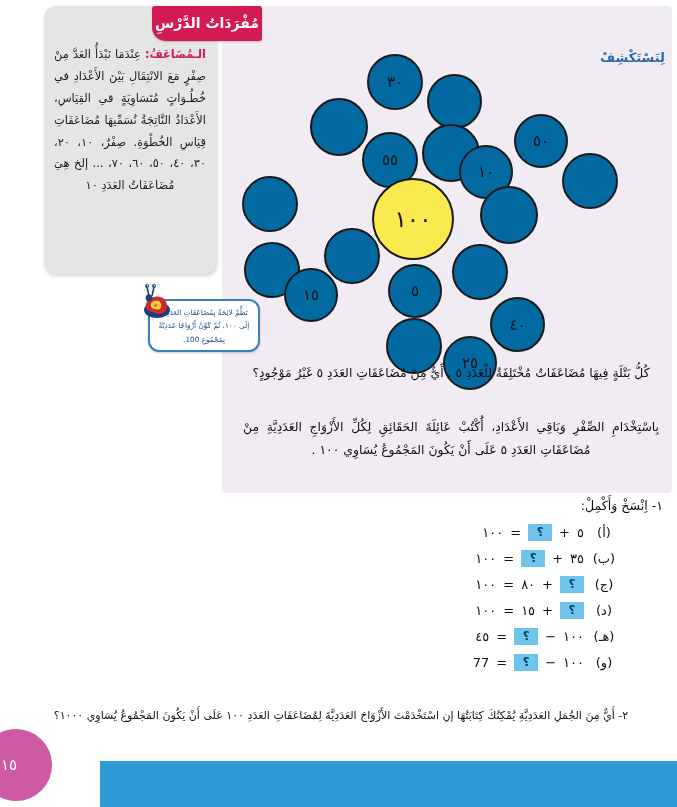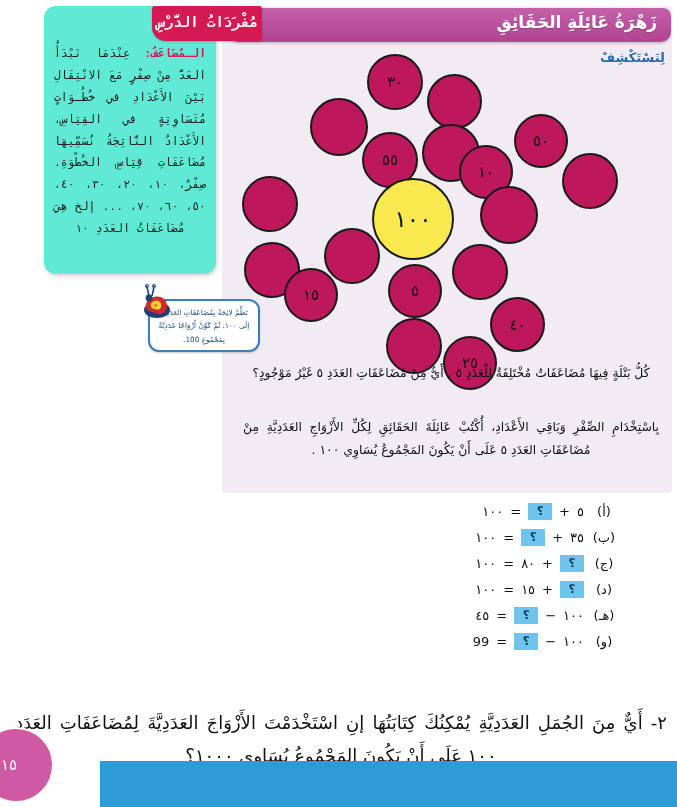--- a/index.html
+++ b/index.html
@@ -49,24 +49,23 @@
     position:absolute; right:12px; top:50px;
     color:#2b6aa8; font-size:13px; font-weight:bold;
     white-space:nowrap;
     text-align:center;
   }
 
   
   .vocab-card{
     position:absolute;
     left:44px; top:6px; width:172px; height:268px;
-    background:#5eead4;
+    background:#e5e5e5;
     border-radius:12px;
     box-shadow:1px 2px 4px rgba(0,0,0,.18);
-    font-family:Liberation Mono, monospace;
   }
   .vocab-head{
     position:absolute;
     left:108px; top:0px; width:110px; height:35px;
     background:#d31a52;
     border-radius:3px 3px 3px 14px;
     box-shadow:0 1px 2px rgba(0,0,0,.2);
   }
   .vocab-head span{
     display:block; color:#fff; font-size:14px; font-weight:bold;
@@ -99,21 +98,21 @@
     direction:rtl; text-align:center;
     font-size:7.3px; line-height:1.85;
     color:#1a4f84; padding:5px 5px 0 5px;
   }
 
   
   .flower{ position:absolute; left:222px; top:6px; width:450px; height:350px; }
   .pet{
     position:absolute;
     border:2px solid #1a1a1a;
-    background:#be185d;
+    background:#0369a1;
     border-radius:50%;
     display:flex; align-items:center; justify-content:center;
     font-size:15px; color:#111; font-weight:normal;
   }
   .pet.center{
     background:#fae94e; border-color:#1a1a1a;
     font-size:23px; z-index:4;
   }
 
   
@@ -145,21 +144,21 @@
     text-align:center; font-size:12px; font-weight:bold;
     padding:0 4px;
   }
   .eq-part{ white-space:nowrap; }
 
   
   #q2{
     position:absolute; right:10px; top:706px; width:652px;
     direction:rtl;
     text-align:justify; text-align-last:center;
-    font-size:18px; line-height:1.85; color:#111;
+    font-size:11px; line-height:1.85; color:#111;
   }
 
   
   .footer-bar{
     position:absolute; left:0; bottom:0; width:677px; height:46px;
     background:#2e9bd4;
   }
   .footer-white-left{
     position:absolute; left:0; bottom:0; width:100px; height:46px;
     background:#ffffff;
@@ -177,23 +176,20 @@
 </style>
 </head>
 <body>
 
 <div id="page">
 
   <div class="spine"></div>
 
   <div class="lesson-panel"></div>
 
-  <div class="panel-header">
-    <div class="title">زَهْرَةُ عَائِلَةِ الحَقَائِقِ</div>
-  </div>
 
   <div class="explore-label">لِنَسْتَكْشِفْ</div>
 
   <div class="flower" id="flower">
       <div class="pet" style="left: 145px; top: 48px; width: 56px; height: 56px;">٣٠</div>
       <div class="pet" style="left: 205px; top: 68px; width: 55px; height: 55px;"></div>
       <div class="pet" style="left: 88px; top: 92px; width: 58px; height: 58px;"></div>
       <div class="pet" style="left: 140px; top: 126px; width: 56px; height: 56px;">٥٥</div>
       <div class="pet" style="left: 200px; top: 118px; width: 58px; height: 58px;"></div>
       <div class="pet" style="left: 292px; top: 108px; width: 54px; height: 54px;">٥٠</div>
@@ -244,20 +240,21 @@
       <span>نَظِّمْ لائِحَةً بِمُضَاعَفَاتِ العَدَدِ ٥</span><br>
       <span>إلَى ١٠٠، ثُمَّ كَوِّنْ أَزْوَاجًا عَدَدِيَّةً</span><br>
       <span>بِمَجْمُوعِ 100.</span>
     </p>
   </div>
 
   <div class="para" id="para1">كُلُّ بَتْلَةٍ فِيهَا مُضَاعَفَاتٌ مُخْتَلِفَةٌ لِلْعَدَدِ ٥ . أَيٌّ مِنْ مُضَاعَفَاتِ العَدَدِ ٥ غَيْرُ مَوْجُودٍ؟</div>
   <div class="para" id="para2">بِاسْتِخْدَامِ الصِّفْرِ وَبَاقِي الأَعْدَادِ، أُكْتُبْ عَائِلَةَ الحَقَائِقِ لِكُلِّ الأَزْوَاجِ العَدَدِيَّةِ مِنْ مُضَاعَفَاتِ العَدَدِ ٥ عَلَى أَنْ يَكُونَ المَجْمُوعُ يُسَاوِي ١٠٠ .</div>
 
   <div class="ex-wrap">
+    <div class="ex-title">١- اِنْسَخْ وَأَكْمِلْ:</div>
     <div id="eq-list">
         <div class="eq-row">
           <span class="eq-letter">(أ)</span>
           <span class="eq-part">٥</span>
           <span class="eq-part">+</span>
           <span class="blank">؟</span>
           <span class="eq-part">=</span>
           <span class="eq-part">١٠٠</span>
         </div>
         <div class="eq-row">
@@ -291,21 +288,21 @@
           <span class="blank">؟</span>
           <span class="eq-part">=</span>
           <span class="eq-part">٤٥</span>
         </div>
         <div class="eq-row">
           <span class="eq-letter">(و)</span>
           <span class="eq-part">١٠٠</span>
           <span class="eq-part">−</span>
           <span class="blank">؟</span>
           <span class="eq-part">=</span>
-          <span class="eq-part">99</span>
+          <span class="eq-part">77</span>
         </div>
       </div>
   </div>
 
   <div id="q2">٢- أَيٌّ مِنَ الجُمَلِ العَدَدِيَّةِ يُمْكِنُكَ كِتَابَتُهَا إنِ اسْتَخْدَمْتَ الأَزْوَاجَ العَدَدِيَّةَ لِمُضَاعَفَاتِ العَدَدِ ١٠٠ عَلَى أَنْ يَكُونَ المَجْمُوعُ يُسَاوِي ١٠٠٠؟</div>
 
   <div class="footer-bar"></div>
   <div class="footer-white-left"></div>
   <div class="page-circle">
     <span>١٥</span>

